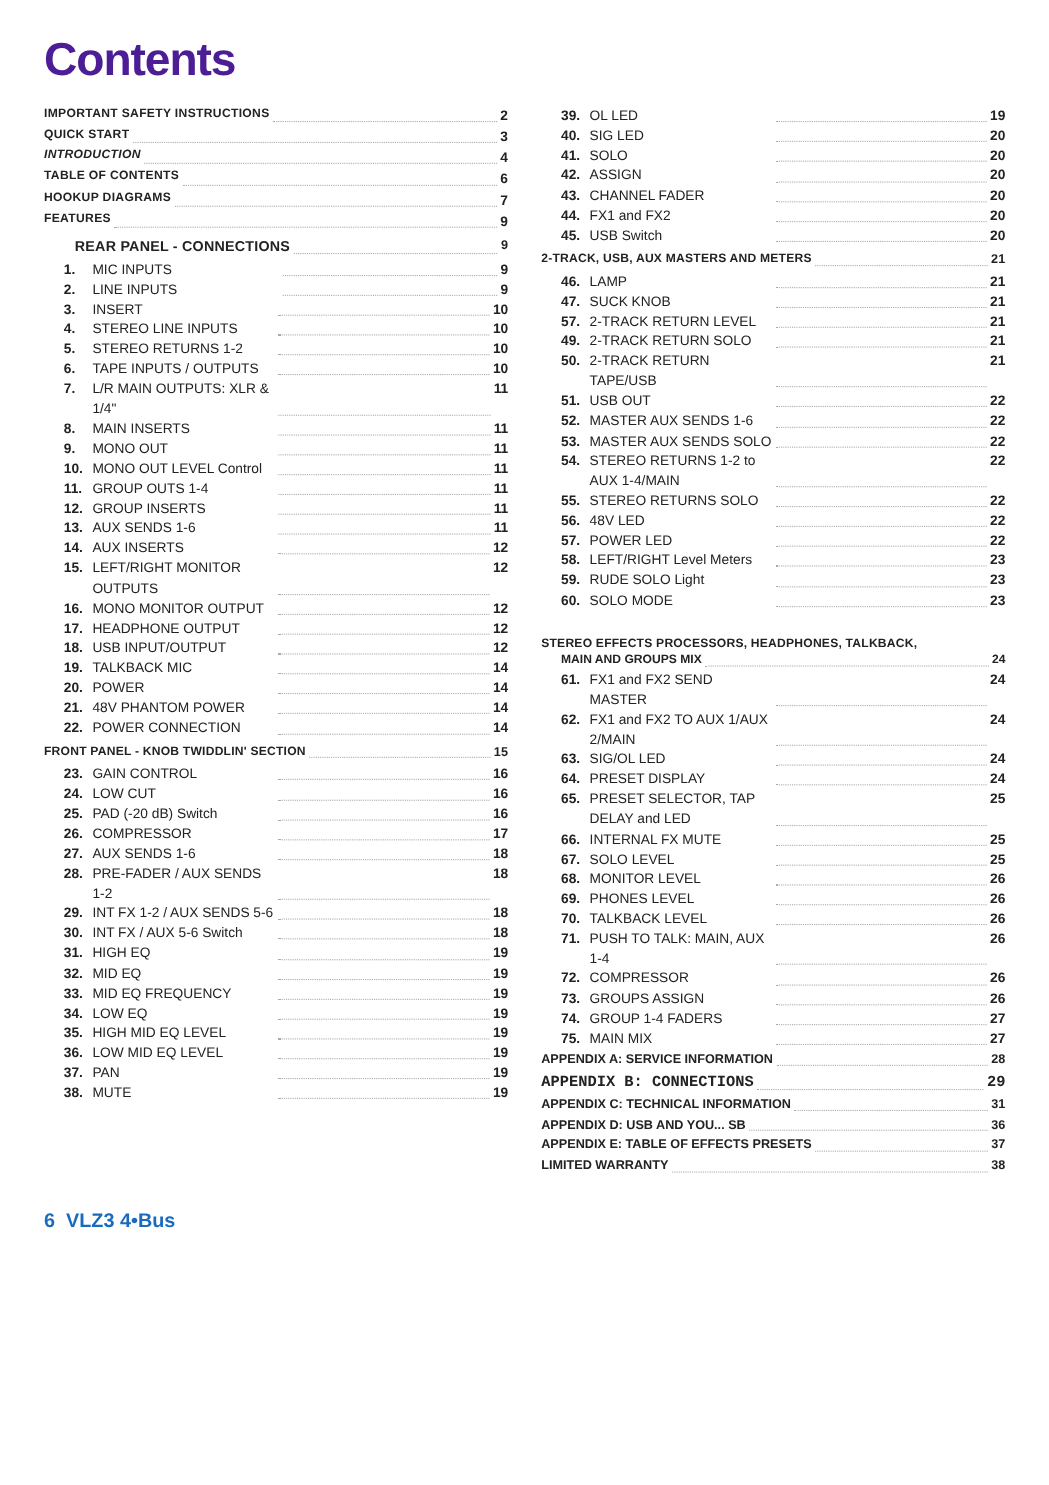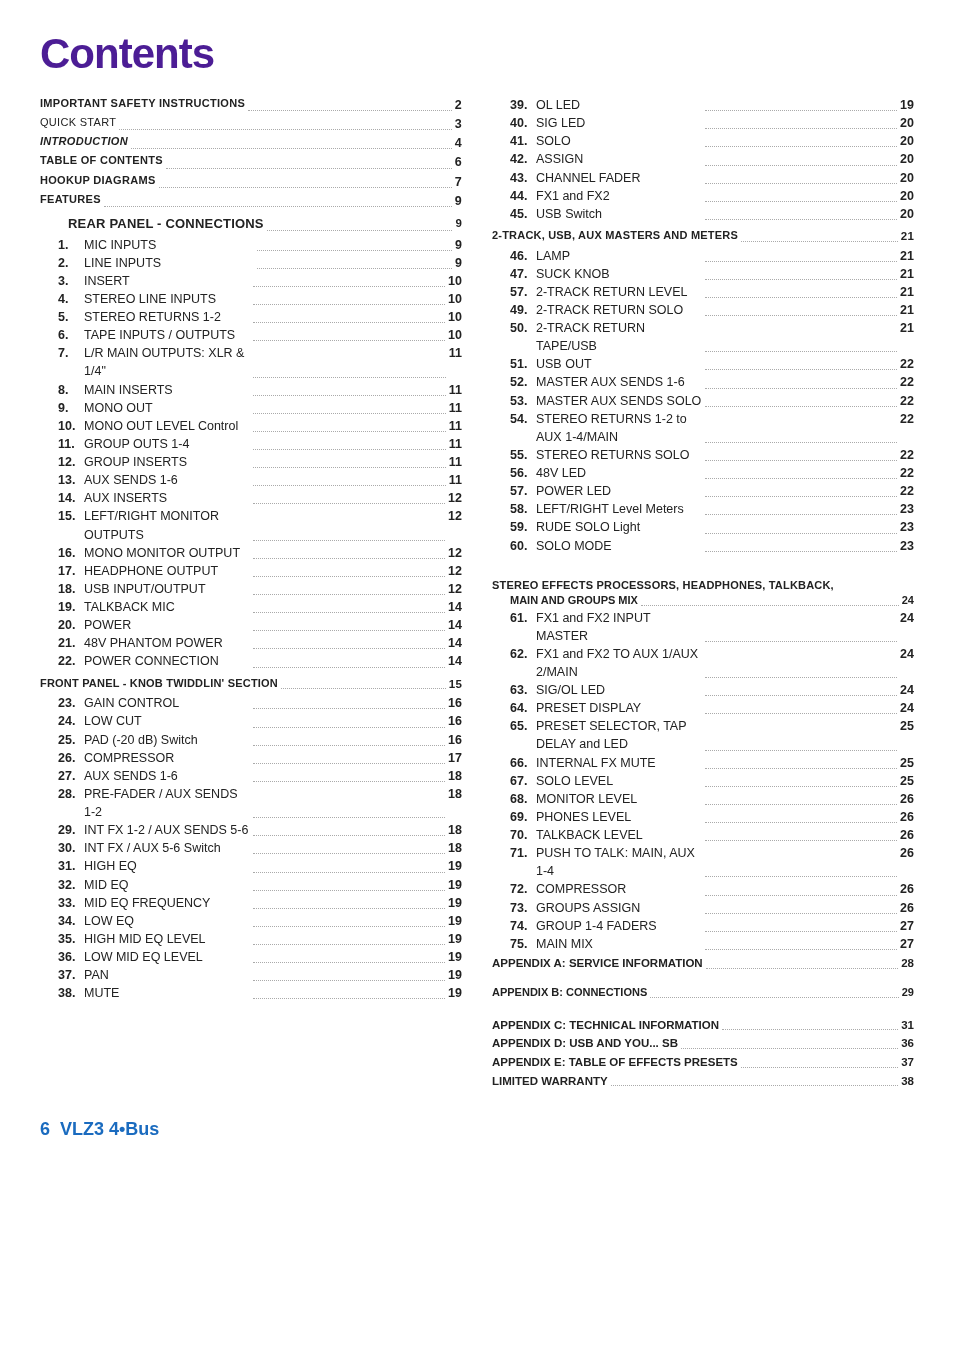--- a/index.html
+++ b/index.html
@@ -112,21 +112,21 @@
 
 <div class="two-col">
 
   <div class="col" id="left-col">
       <div class="toc-entry toc-header">
         <span class="entry-text" style="font-weight:700;font-size:11px;text-transform:uppercase;">IMPORTANT SAFETY INSTRUCTIONS</span>
         <span class="dots"></span>
         <span class="page-num" style="font-weight:700;">2</span>
       </div>
       <div class="toc-entry toc-header">
-        <span class="entry-text" style="font-weight:400;font-size:11px;text-transform:uppercase;">QUICK START</span>
+        <span class="entry-text" style="font-weight:700;font-size:11px;text-transform:uppercase;">QUICK START</span>
         <span class="dots"></span>
         <span class="page-num" style="font-weight:700;">3</span>
       </div>
       <div class="toc-entry toc-header">
         <span class="entry-text" style="font-weight:700;font-size:11px;text-transform:uppercase;font-style:italic;">INTRODUCTION</span>
         <span class="dots"></span>
         <span class="page-num" style="font-weight:700;">4</span>
       </div>
       <div class="toc-entry toc-header">
         <span class="entry-text" style="font-weight:700;font-size:11px;text-transform:uppercase;">TABLE OF CONTENTS</span>
@@ -645,21 +645,21 @@
         STEREO EFFECTS PROCESSORS, HEADPHONES, TALKBACK,
       </div>
       <div class="toc-entry indent-entry" style="font-weight:700;font-size:11px;text-transform:uppercase;">
         <span class="entry-text">MAIN and GROUPS MIX</span>
         <span class="dots"></span>
         <span class="page-num">24</span>
       </div>
       <div class="toc-entry indent-entry">
         <span class="entry-label">
           <span class="entry-num">61.</span>
-          <span class="entry-text">FX1 and FX2 INPUT MASTER</span>
+          <span class="entry-text">FX1 and FX2 SEND MASTER</span>
         </span>
         <span class="dots"></span>
         <span class="page-num">24</span>
       </div>
       <div class="toc-entry indent-entry">
         <span class="entry-label">
           <span class="entry-num">62.</span>
           <span class="entry-text">FX1 and FX2 TO AUX 1/AUX 2/MAIN</span>
         </span>
         <span class="dots"></span>
@@ -767,26 +767,26 @@
           <span class="entry-text">MAIN MIX</span>
         </span>
         <span class="dots"></span>
         <span class="page-num">27</span>
       </div>
       <div class="toc-entry" style="font-weight:700;font-size:11.5px;text-transform:uppercase;margin-top:2px;">
         <span class="entry-text">APPENDIX A: SERVICE INFORMATION</span>
         <span class="dots"></span>
         <span class="page-num">28</span>
       </div>
-      <div class="toc-entry" style="font-weight:700;font-size:11px;text-transform:uppercase;margin-top:13px;">
+      <div class="toc-entry" style="font-weight:700;font-size:14px;text-transform:uppercase;margin-top:2px;font-family:Liberation Mono, monospace;">
         <span class="entry-text">APPENDIX B: CONNECTIONS</span>
         <span class="dots"></span>
         <span class="page-num">29</span>
       </div>
-      <div class="toc-entry" style="font-weight:700;font-size:11.5px;text-transform:uppercase;margin-top:16px;text-align:center;">
+      <div class="toc-entry" style="font-weight:700;font-size:11.5px;text-transform:uppercase;margin-top:2px;text-align:center;">
         <span class="entry-text">APPENDIX C: TECHNICAL INFORMATION</span>
         <span class="dots"></span>
         <span class="page-num">31</span>
       </div>
       <div class="toc-entry" style="font-weight:700;font-size:11.5px;text-transform:uppercase;margin-top:2px;">
         <span class="entry-text">APPENDIX D: USB and YOU... SB</span>
         <span class="dots"></span>
         <span class="page-num">36</span>
       </div>
       <div class="toc-entry" style="font-weight:700;font-size:11.5px;text-transform:uppercase;margin-top:2px;">

